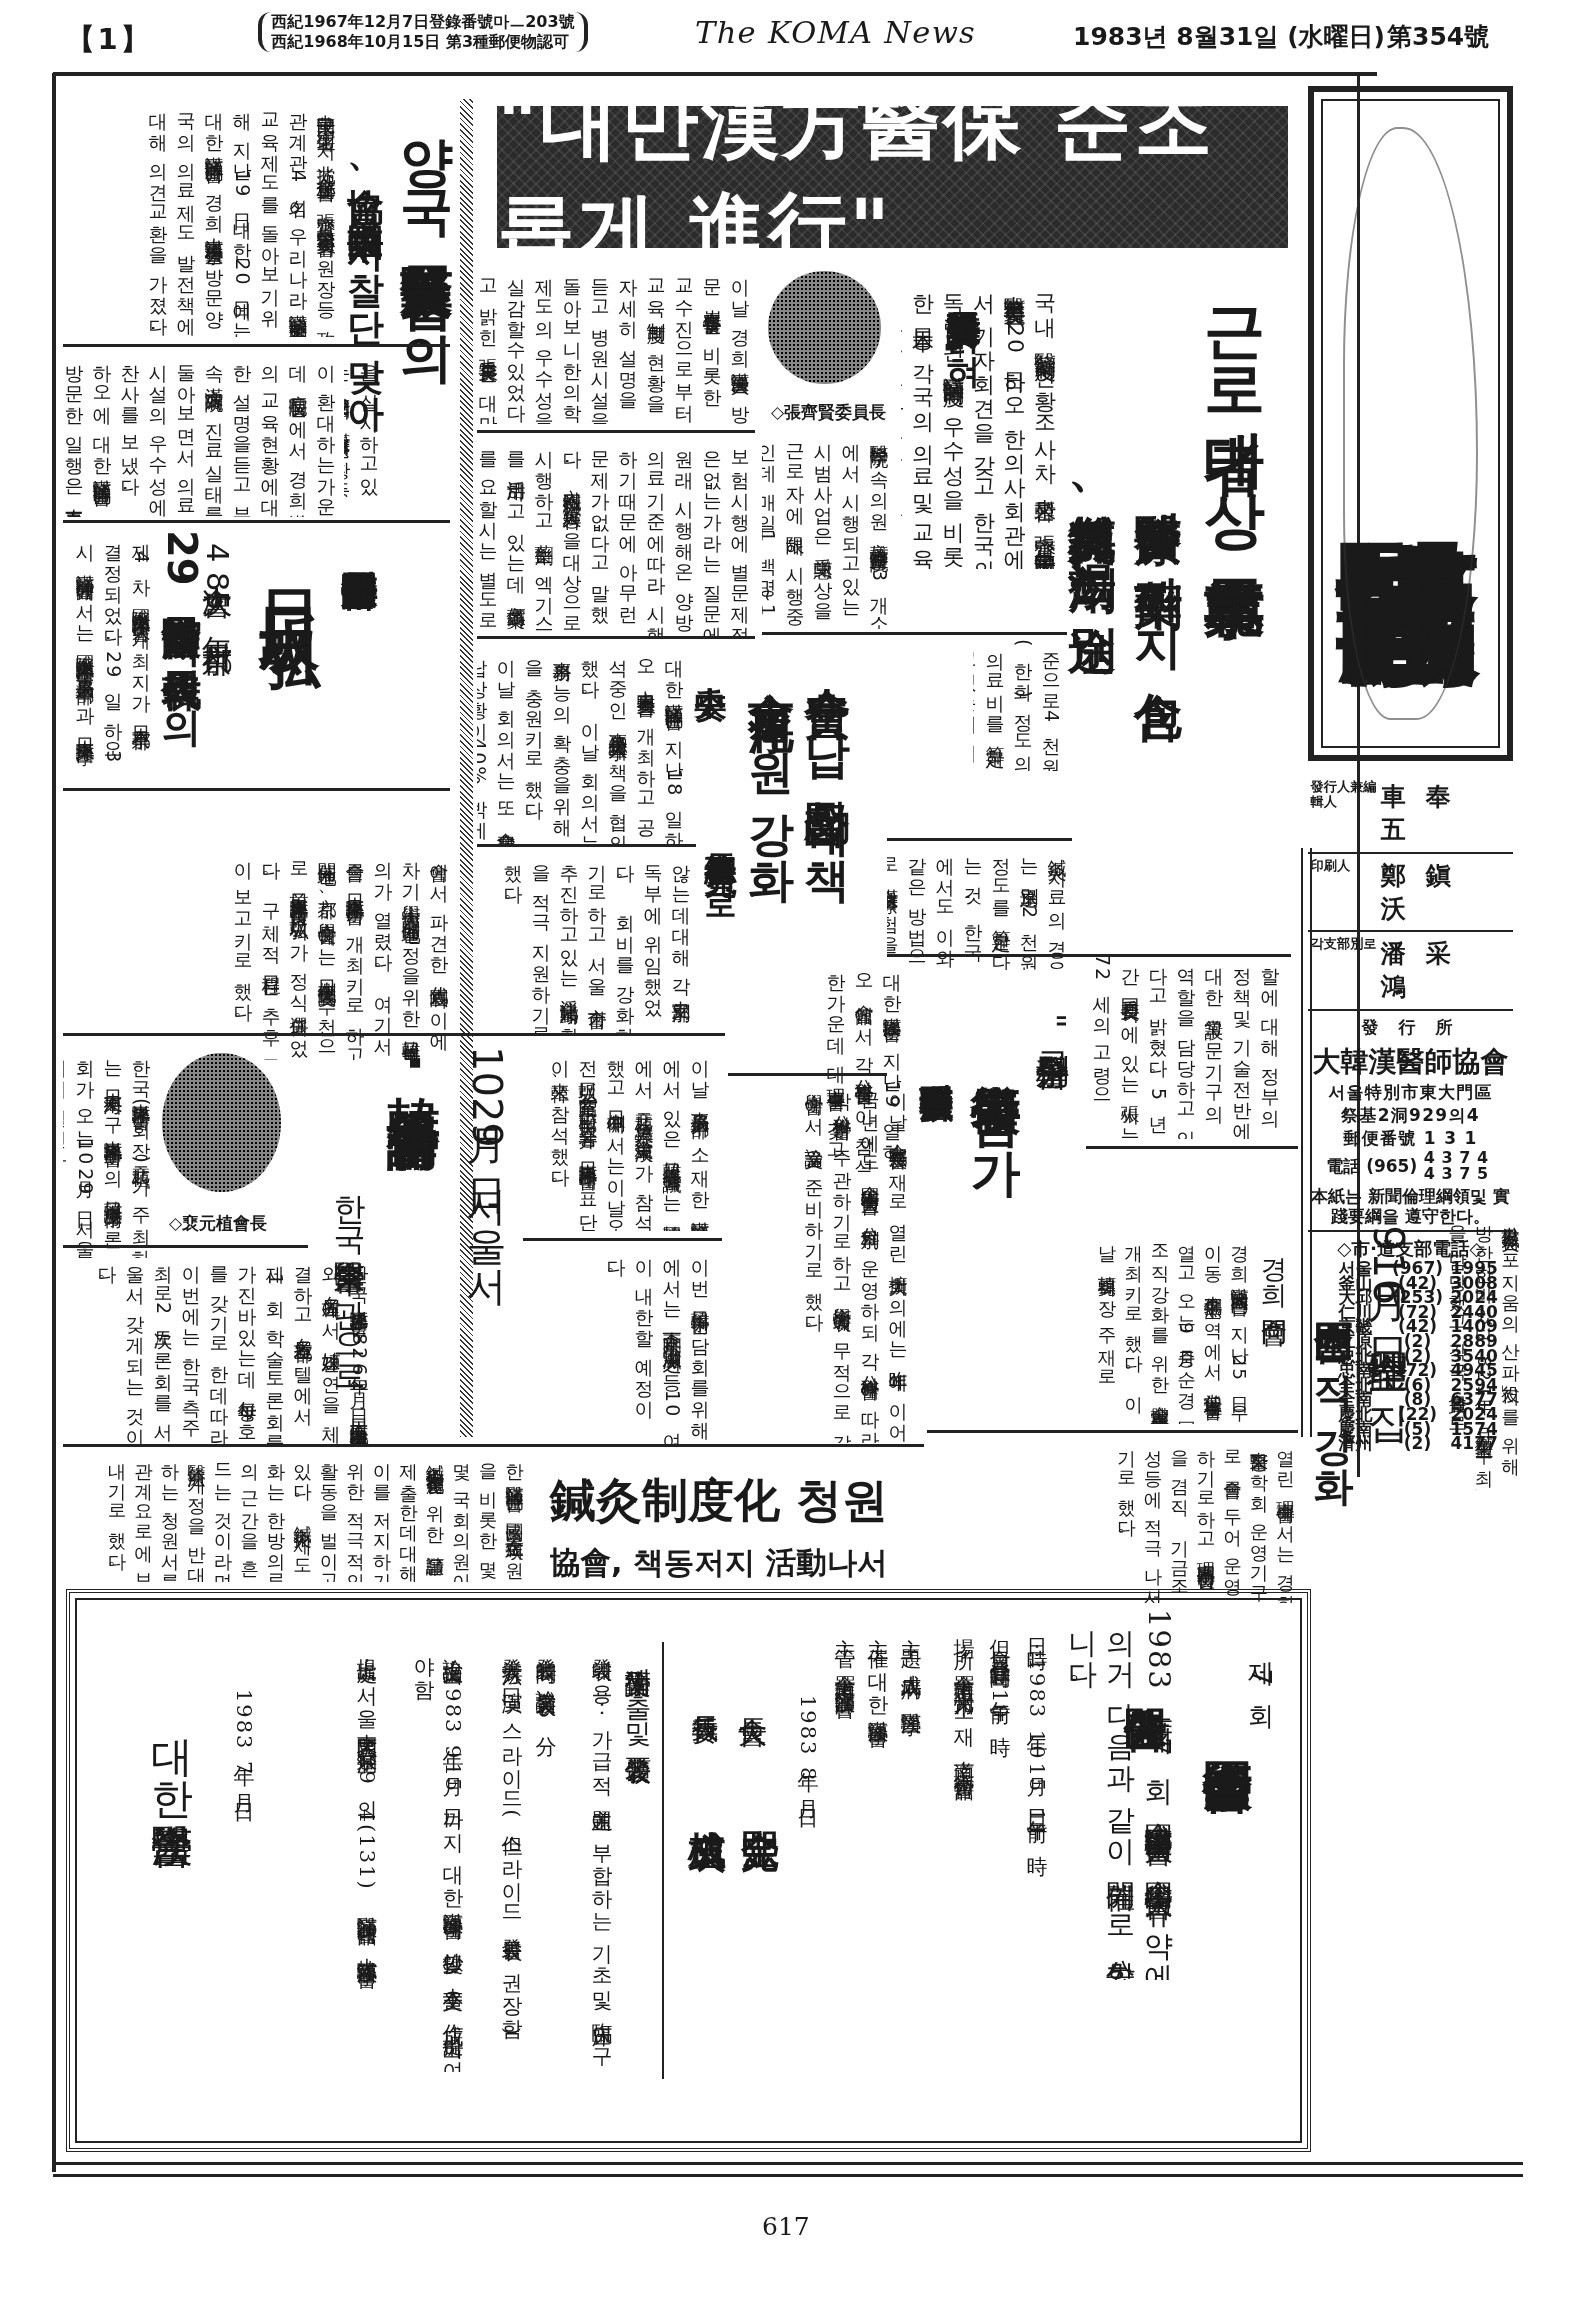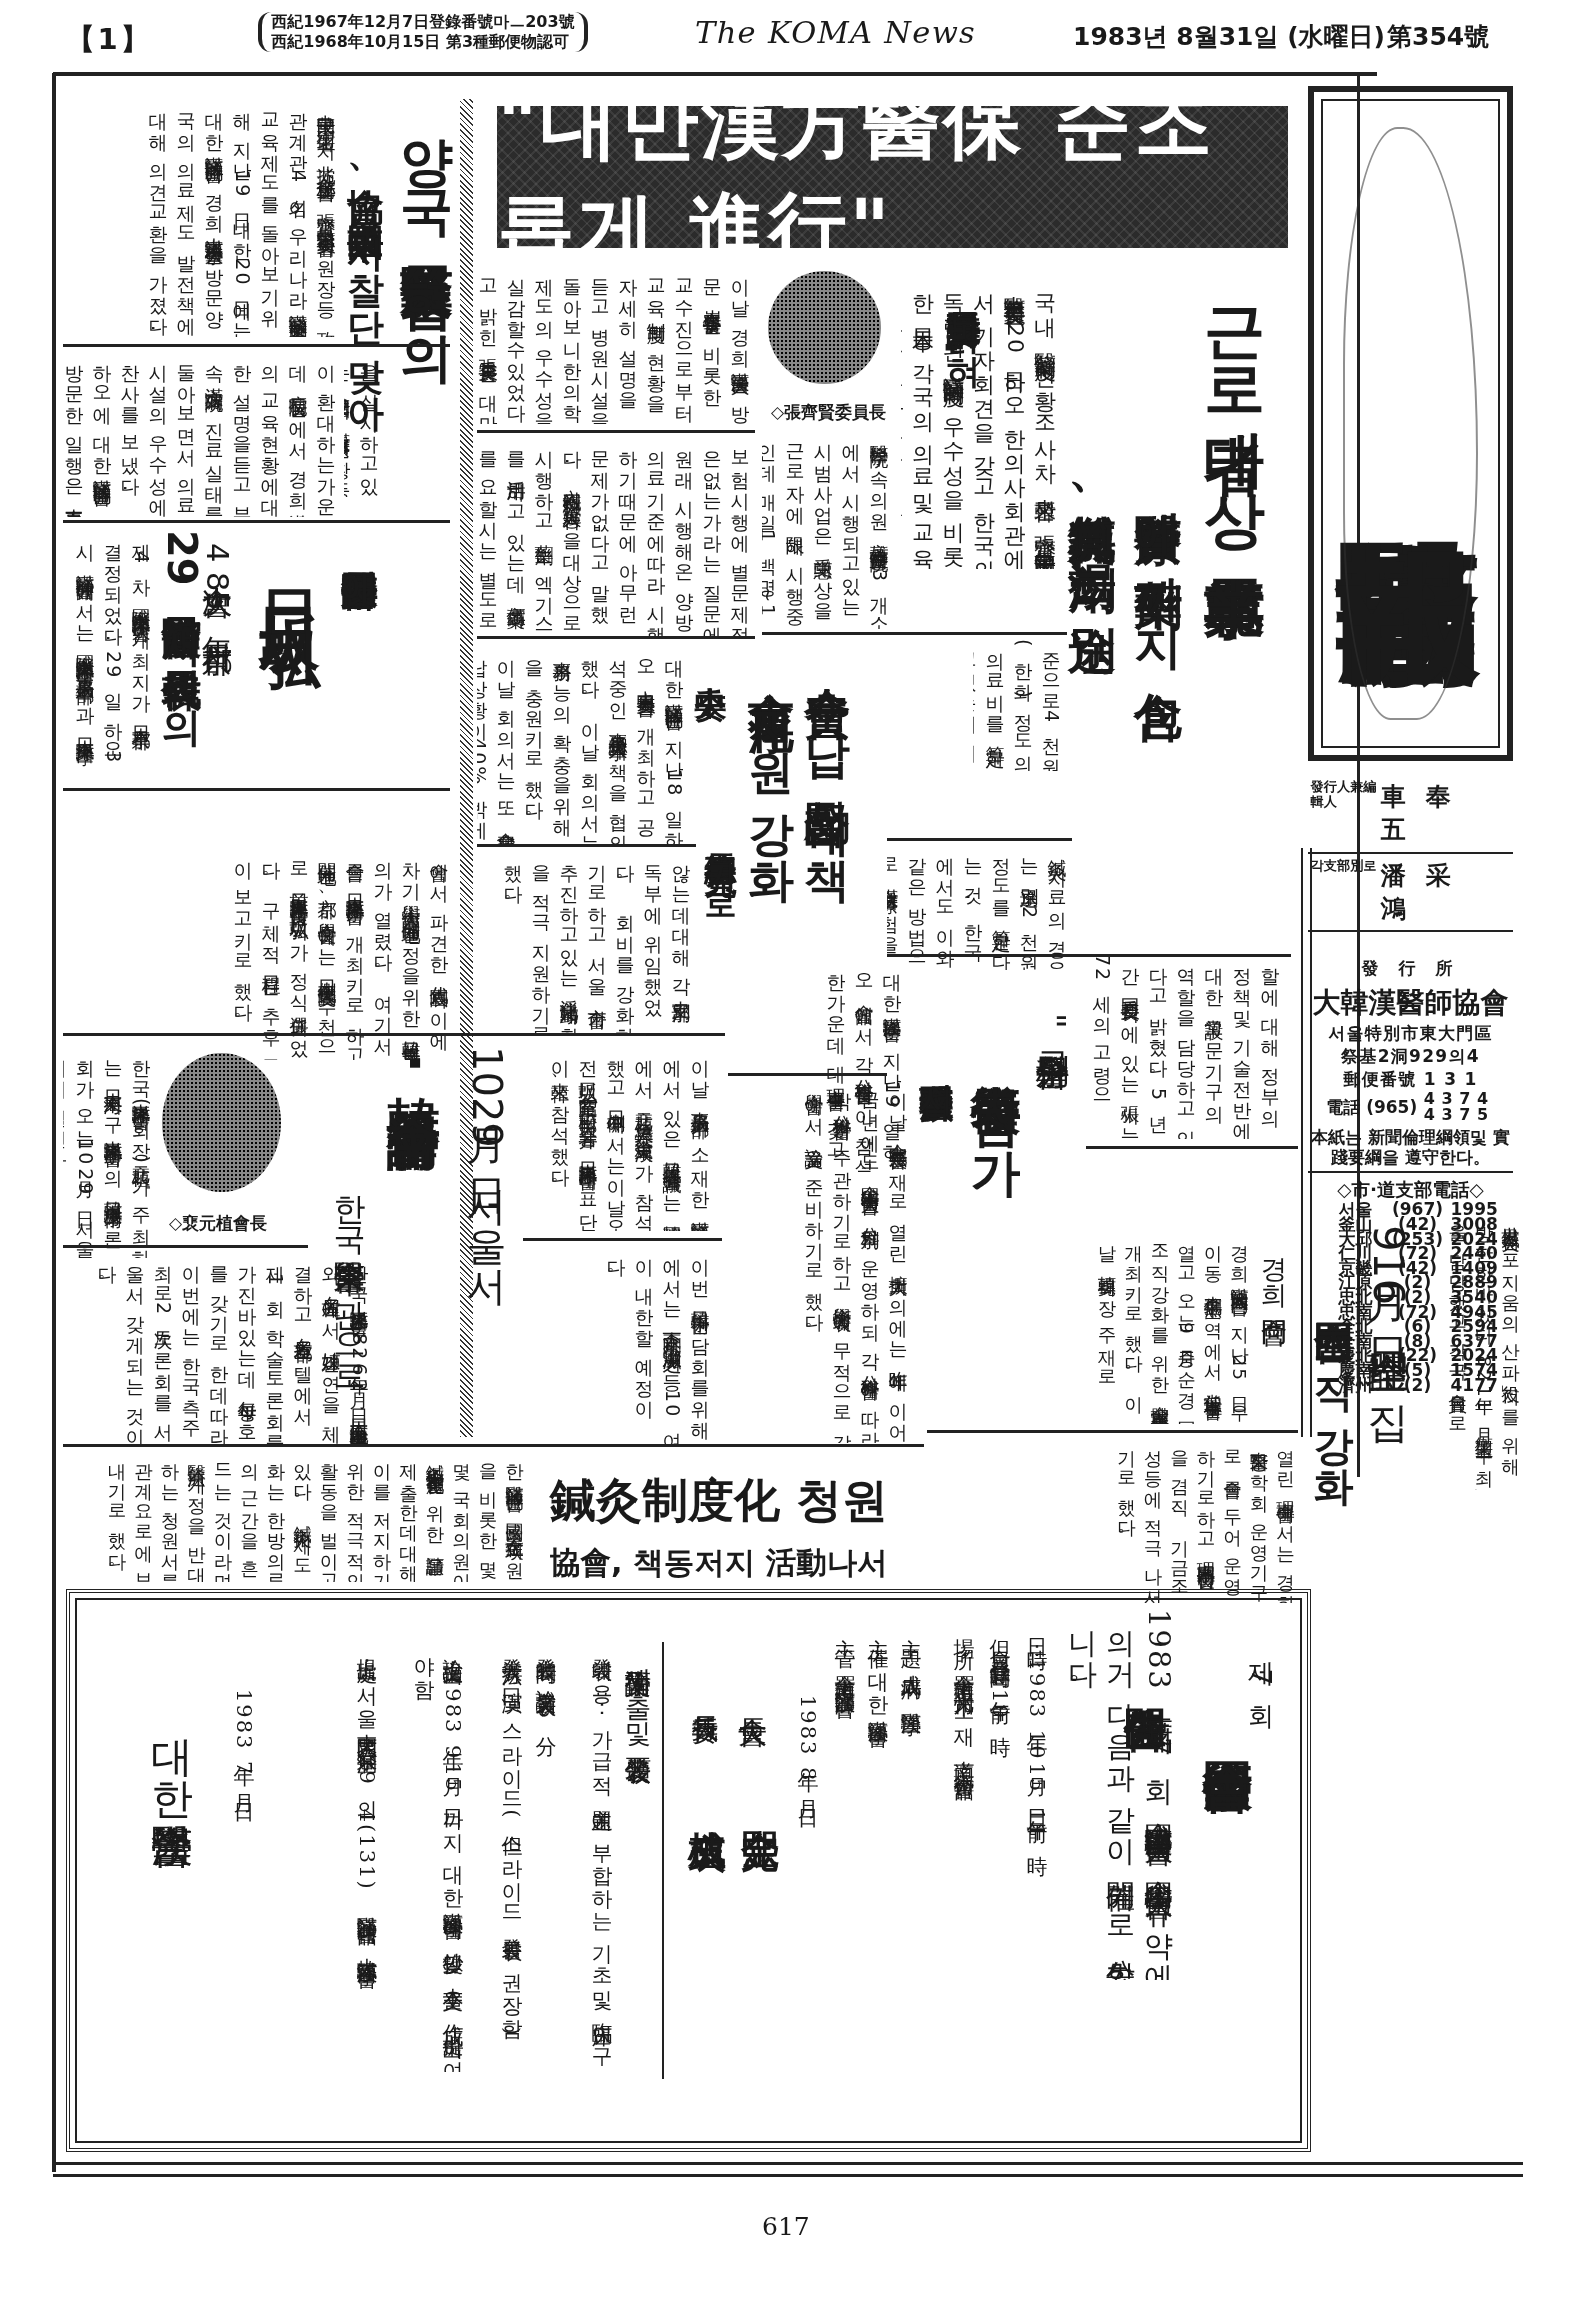--- a/index.html
+++ b/index.html
@@ -24,21 +24,21 @@
   .nameplate-inner{position:absolute;inset:6.6px;border:2px solid #222;display:flex;align-items:center;justify-content:center;}
   .nameplate-title{font-size:146px;line-height:146px;font-weight:bold;font-family:"DejaVu Serif",serif;}
   .korea-map{position:absolute;inset:26.5px 20px 26.5px 20px;border:2.6px solid #333;border-radius:40% 55% 45% 35%;opacity:.55;}
 
   .pubbox{top:775px;left:1308px;width:205px;font-family:"DejaVu Sans",sans-serif;}
   .pub-row{display:flex;justify-content:flex-end;border-bottom:2px solid #222;padding:5.3px 2.6px;font-weight:bold;}
   .pub-row .k{font-size:13.2px;width:73px;line-height:14.6px;}
   .pub-row .n{font-size:25px;letter-spacing:20px;}
   .pub-head{text-align:center;font-size:26.5px;font-weight:bold;letter-spacing:40px;padding:4px 0 6.6px 26.5px;border-bottom:2px solid #222;}
   .pubhouse{text-align:center;font-weight:bold;}
-  .pubhouse .l1{font-size:17px;letter-spacing:20px;padding:5.3px 0 4px 13.2px;margin-top:20px;}
+  .pubhouse .l1{font-size:17px;letter-spacing:20px;padding:5.3px 0 4px 13.2px;}
   .pubhouse .l2{font-size:28px;}
   .pubhouse .l3,.pubhouse .l4,.pubhouse .l5{font-size:17px;letter-spacing:1.3px;}
   .phone{display:flex;justify-content:center;align-items:center;gap:6.6px;font-size:17px;}
   .phone .nums{font-size:16px;line-height:16px;letter-spacing:6.6px;}
   .ethics{font-size:17px;font-weight:bold;line-height:20px;text-align:center;border-bottom:2px solid #222;padding:4px 0;}
   .branches{padding-top:4px;}
   .branches .bh{text-align:center;font-size:18.5px;font-weight:bold;}
   .br{display:flex;justify-content:flex-start;gap:0;font-size:17px;font-weight:bold;line-height:14.6px;padding-left:30.5px;}
   .br span:nth-child(1){width:46px;}
   .br span:nth-child(2){width:66px;text-align:center;}
@@ -88,20 +88,24 @@
   <div class="nameplate-inner">
     <div class="korea-map"></div>
     <div class="v nameplate-title">漢醫師協報</div>
   </div>
 </div>
 
 <div class="abs pubbox">
   <div class="pub-row">
     <span class="k">發行人兼編輯人</span>
     <span class="n">車奉五</span>
+  </div>
+  <div class="pub-row">
+    <span class="k">印刷人</span>
+    <span class="n">鄭鎭沃</span>
   </div>
   <div class="pub-row">
     <span class="k">각支部別로</span>
     <span class="n">潘采鴻</span>
   </div>
   <div class="pubhouse">
     <div class="l1">發行所</div>
     <div class="l2">大韓漢醫師協會</div>
     <div class="l3">서울特別市東大門區</div>
     <div class="l4">祭基2洞929의4</div>

